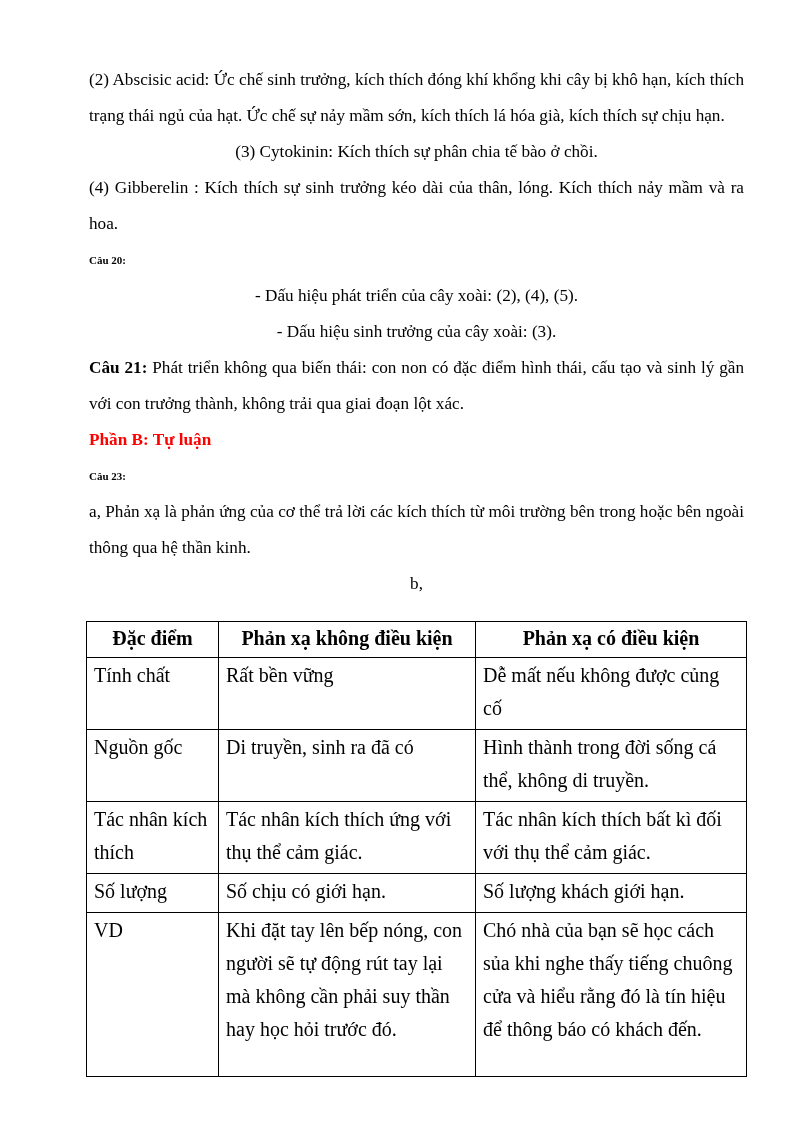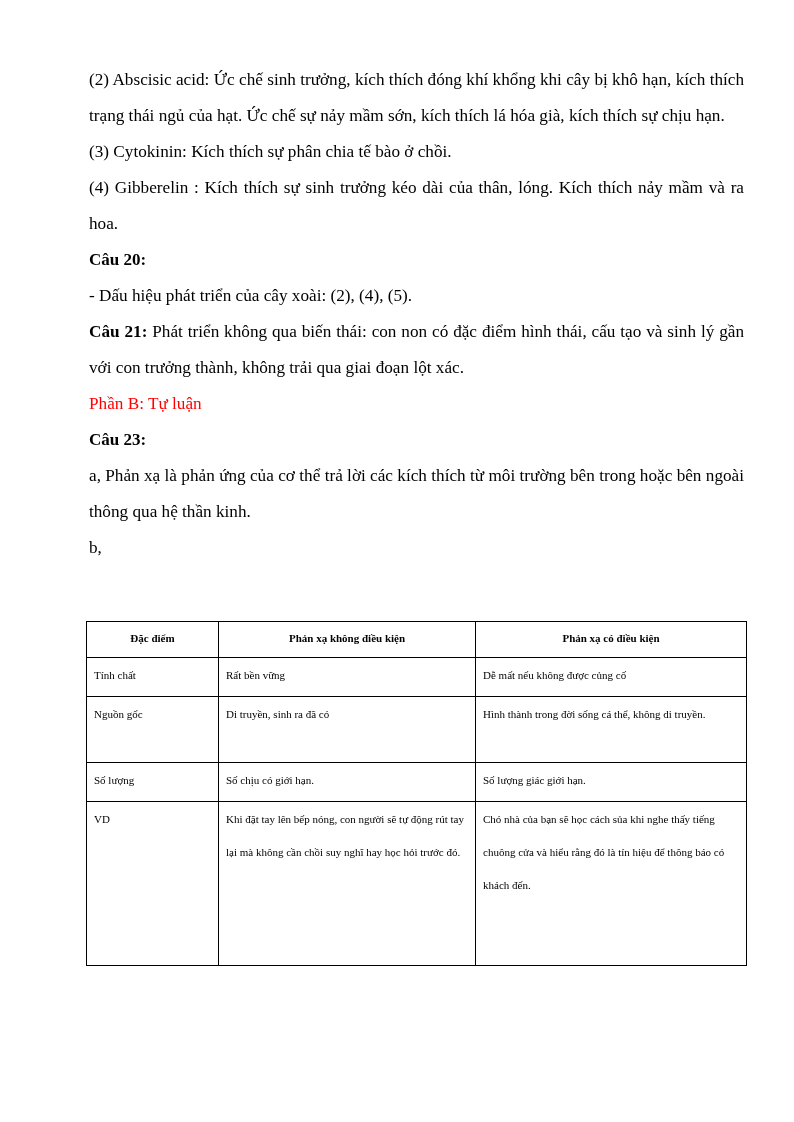--- a/index.html
+++ b/index.html
@@ -29,54 +29,54 @@
     width: 655px;
   }
   p.para {
     margin: 0 0 0 0;
     font-size: 17.2px;
     line-height: 36px;
     text-align: justify;
     text-justify: inter-word;
   }
   p.para.nojust {
-    text-align: left;
+    text-align: center;
   }
   .bold {
     font-weight: bold;
   }
   .heading {
     margin: 0;
-    font-size: 17px;
+    font-size: 11px;
     line-height: 36px;
     font-weight: bold;
     text-align: left;
   }
   .heading-red {
     margin: 0;
     font-size: 17.2px;
     line-height: 36px;
-    font-weight: normal;
+    font-weight: bold;
     text-align: left;
   }
   .tbl-wrap {
     position: absolute;
     left: 66px;
     top: 621px;
     width: 660px;
   }
   table.rx {
     border-collapse: collapse;
     width: 660px;
     table-layout: fixed;
   }
   table.rx td, table.rx th {
     border: 1px solid #000000;
     vertical-align: top;
-    font-size: 11px;
+    font-size: 20px;
     line-height: 33px;
     padding: 1px 7px 4px 7px;
     font-weight: normal;
     text-align: left;
   }
   table.rx thead th {
     font-weight: bold;
     text-align: center;
     height: 31px;
     padding-top: 0px;
@@ -105,20 +105,21 @@
     <p class="para">(2) Abscisic acid: Ức chế sinh trưởng, kích thích đóng khí khổng khi cây bị khô hạn, kích thích trạng thái ngủ của hạt. Ức chế sự nảy mầm sớn, kích thích lá hóa già, kích thích sự chịu hạn.</p>
 
     <p class="para nojust">(3) Cytokinin: Kích thích sự phân chia tế bào ở chồi.</p>
 
     <p class="para">(4) Gibberelin : Kích thích sự sinh trưởng kéo dài của thân, lóng. Kích thích nảy mầm và ra hoa.</p>
 
     <p class="heading">Câu 20:</p>
 
     <p class="para nojust">- Dấu hiệu phát triển của cây xoài: (2), (4), (5).</p>
 
+    <p class="para nojust">- Dấu hiệu sinh trưởng của cây xoài: (3).</p>
 
 
     <p class="para"><span class="bold">Câu 21:</span><span> Phát triển không qua biến thái: con non có đặc điểm hình thái, cấu tạo và sinh lý gần với con trưởng thành, không trải qua giai đoạn lột xác.</span></p>
 
     <p class="heading-red" style="color:#FF0000">Phần B: Tự luận</p>
 
     <p class="heading">Câu 23:</p>
 
     <p class="para">a, Phản xạ là phản ứng của cơ thể trả lời các kích thích từ môi trường bên trong hoặc bên ngoài thông qua hệ thần kinh.</p>
 
@@ -145,26 +146,31 @@
           <td class="h-r2">Tính chất</td>
           <td class="h-r2">Rất bền vững</td>
           <td class="h-r2">Dễ mất nếu không được củng cố</td>
         </tr>
         <tr>
           <td class="h-r1">Nguồn gốc</td>
           <td class="h-r1">Di truyền, sinh ra đã có</td>
           <td class="h-r1">Hình thành trong đời sống cá thể, không di truyền.</td>
         </tr>
         <tr>
+          <td class="h-r3 just">Tác nhân kích thích</td>
+          <td class="h-r3">Tác nhân kích thích ứng với thụ thể cảm giác.</td>
+          <td class="h-r3">Tác nhân kích thích bất kì đối với thụ thể cảm giác.</td>
+        </tr>
+        <tr>
           <td class="h-r4">Số lượng</td>
           <td class="h-r4">Số chịu có giới hạn.</td>
-          <td class="h-r4">Số lượng giác giới hạn.</td>
+          <td class="h-r4">Số lượng khách giới hạn.</td>
         </tr>
         <tr>
           <td class="h-r5">VD</td>
-          <td class="h-r5 just">Khi đặt tay lên bếp nóng, con người sẽ tự động rút tay lại mà không cần chồi suy nghĩ hay học hỏi trước đó.</td>
+          <td class="h-r5 just">Khi đặt tay lên bếp nóng, con người sẽ tự động rút tay lại mà không cần phải suy thần hay học hỏi trước đó.</td>
           <td class="h-r5">Chó nhà của bạn sẽ học cách sủa khi nghe thấy tiếng chuông cửa và hiểu rằng đó là tín hiệu để thông báo có khách đến.</td>
         </tr>
       </tbody>
     </table>
   </div>
 
 </div>
 
 </body></html>

